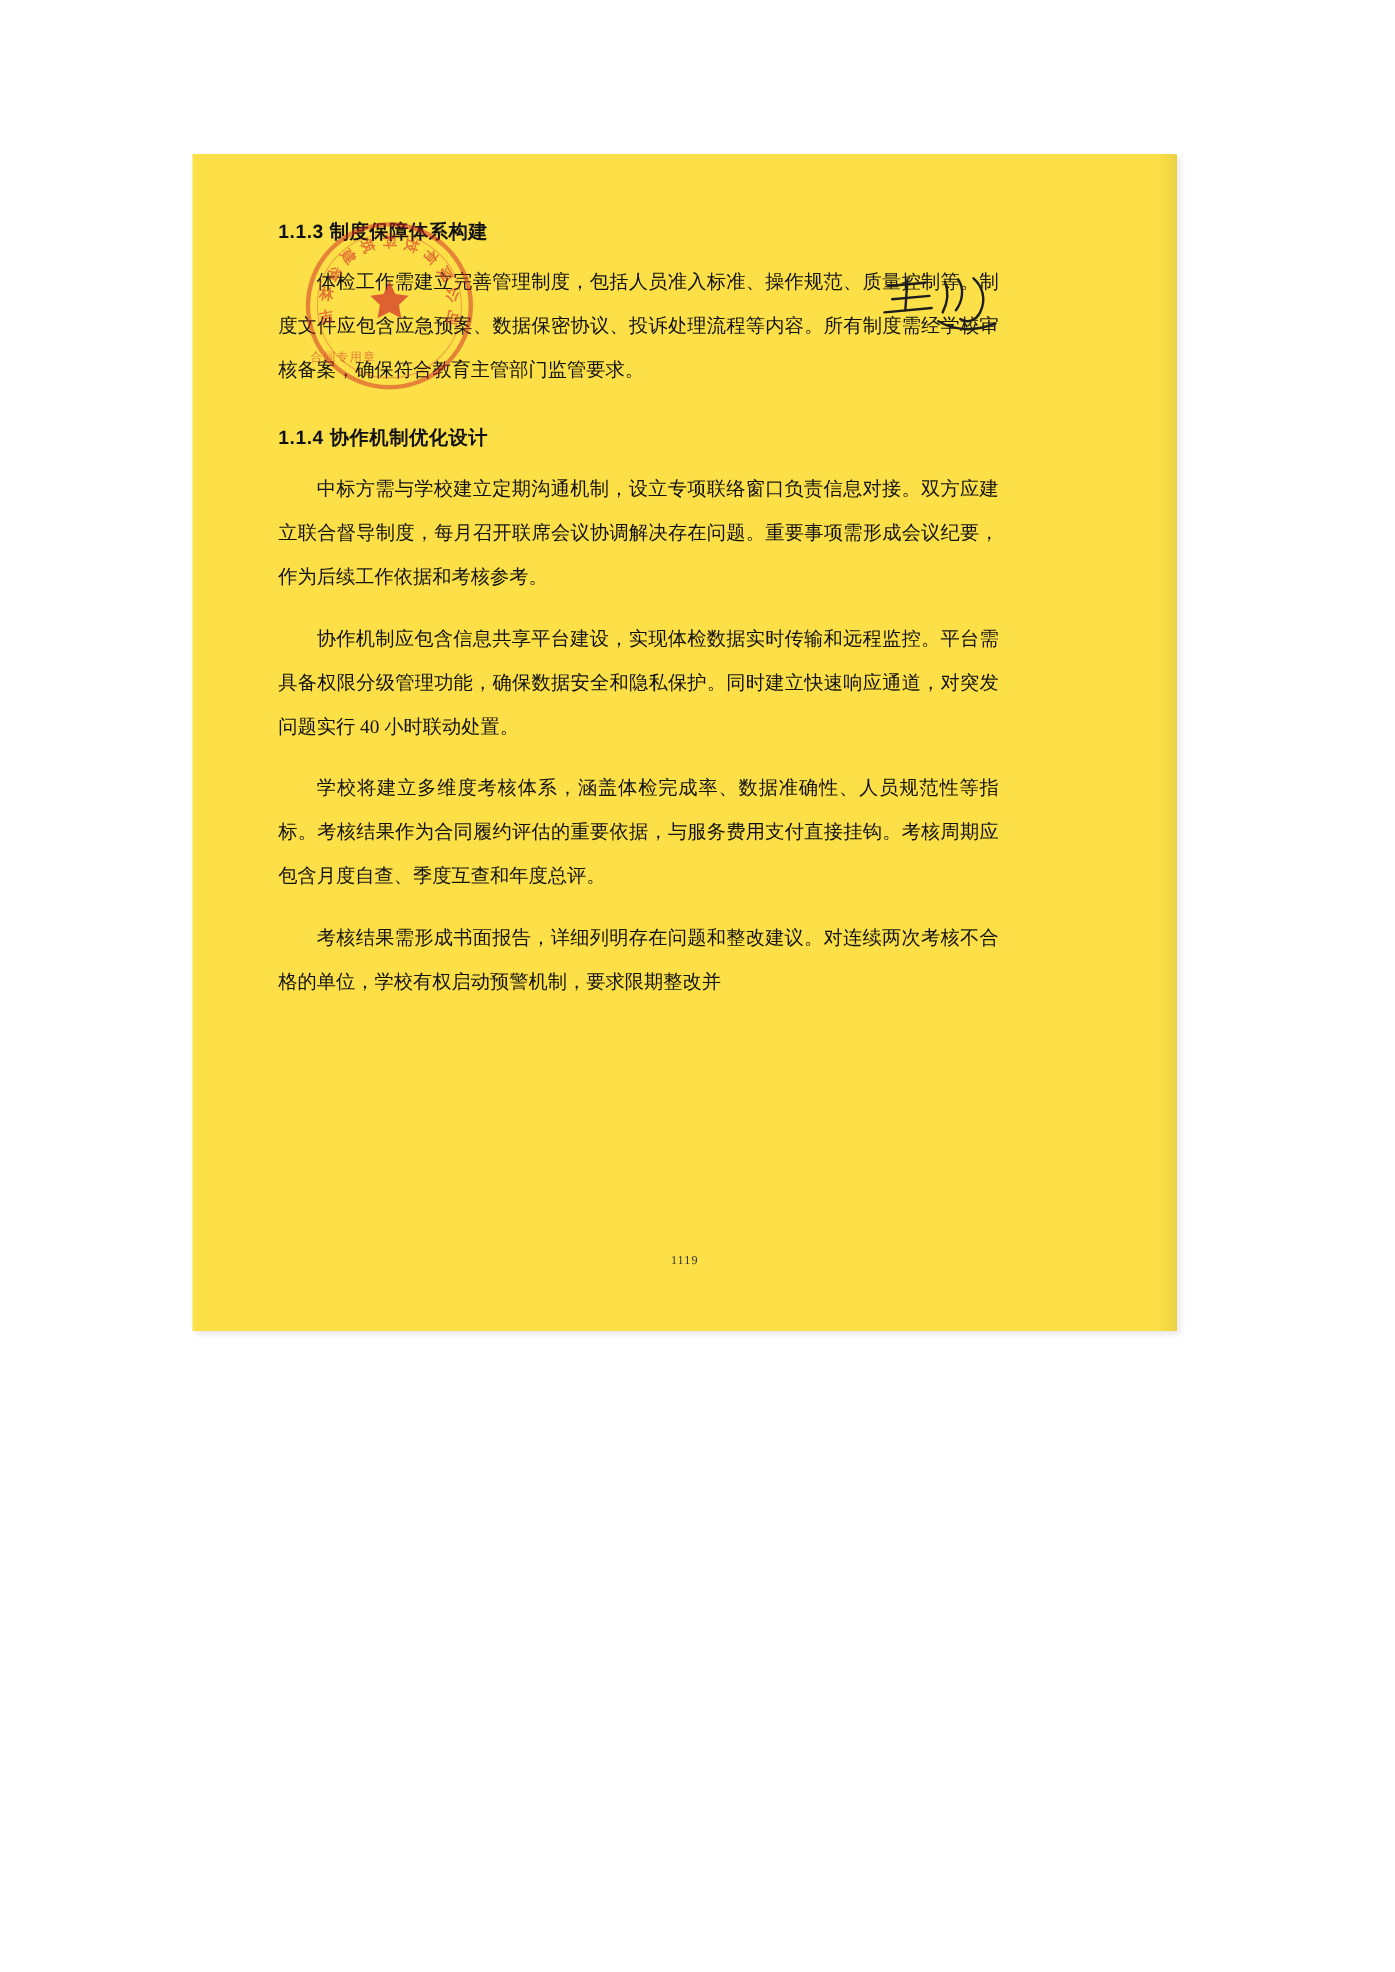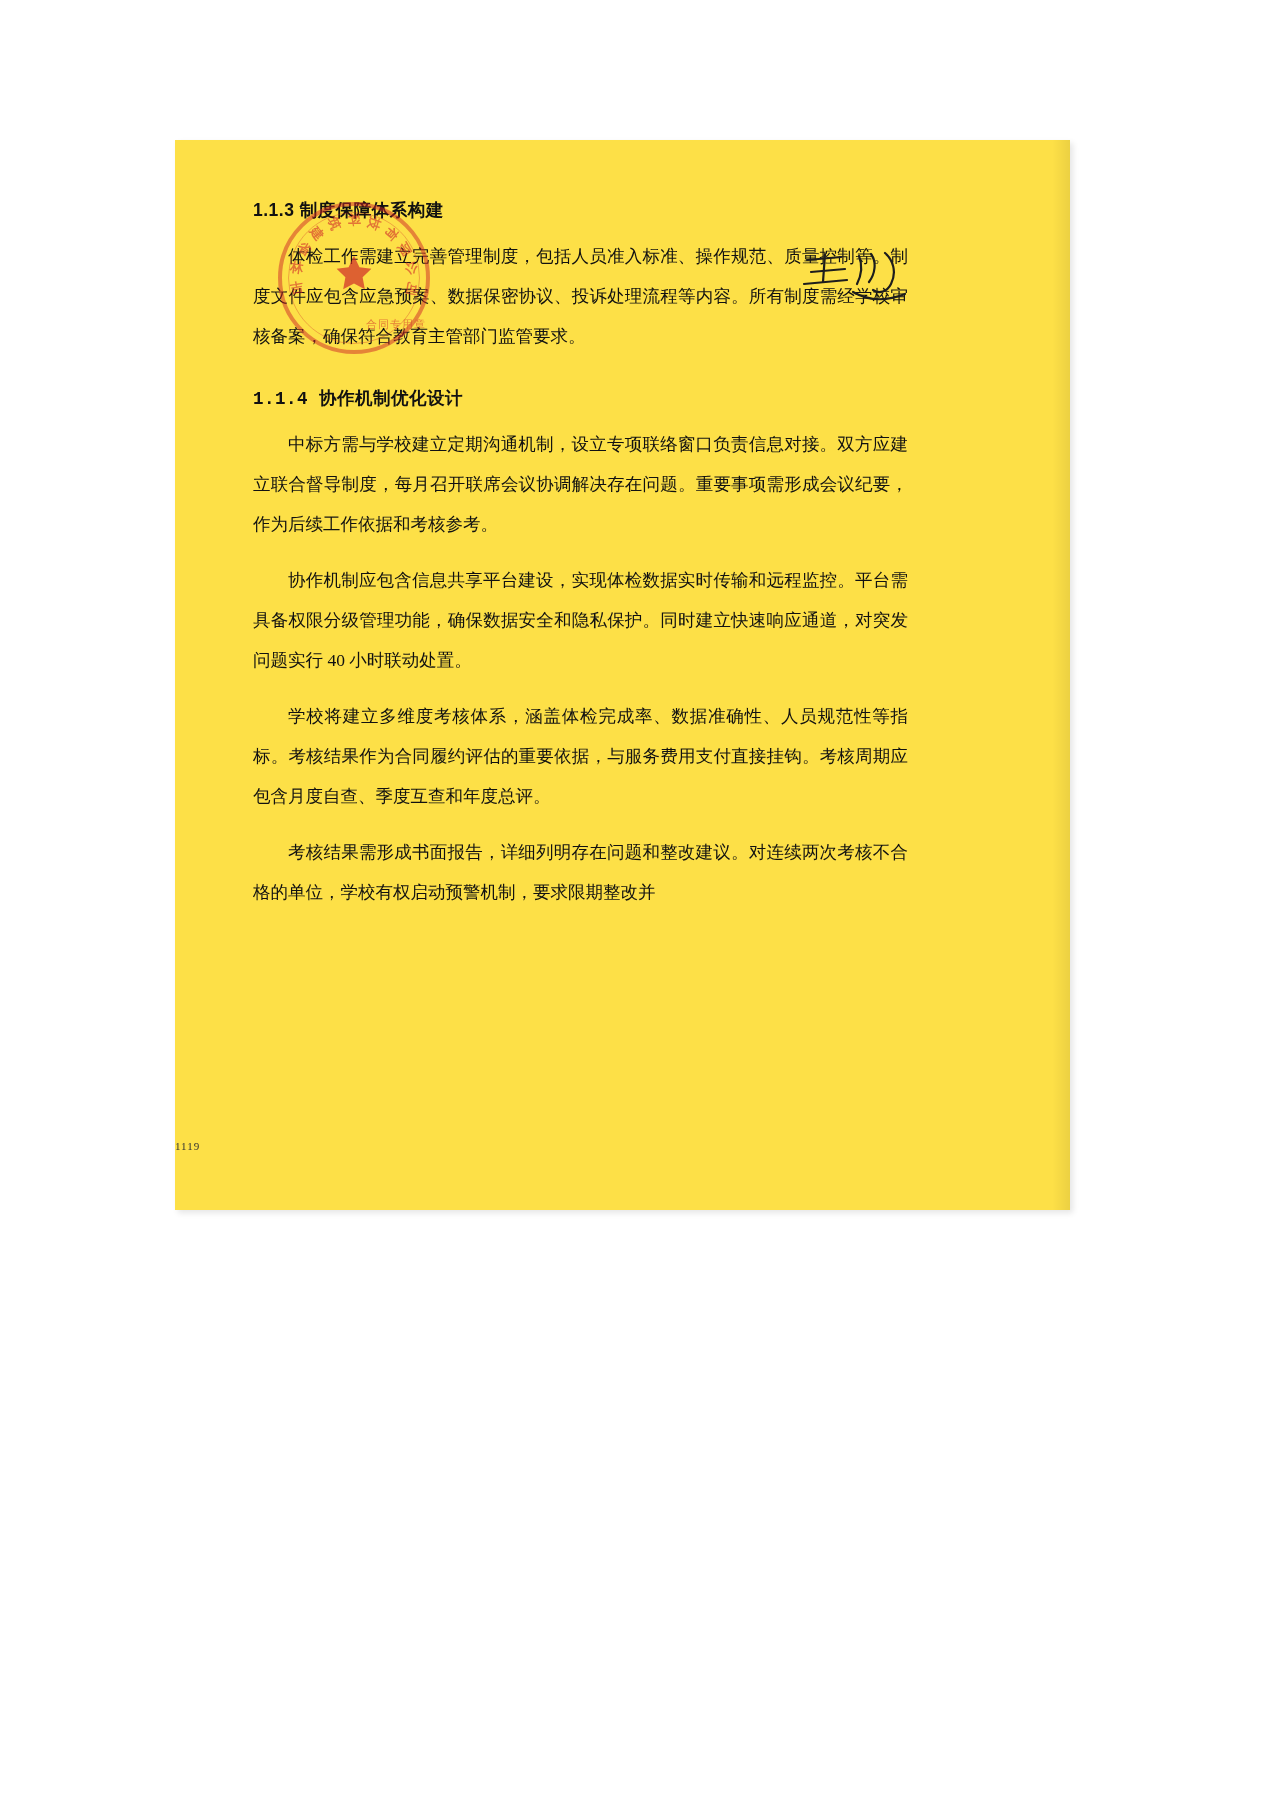--- a/index.html
+++ b/index.html
@@ -45,38 +45,38 @@
   h2.heading {
     font-family: "Liberation Sans", "DejaVu Sans", sans-serif;
     font-size: 17.5px;
     font-weight: bold;
     color: #111;
     margin: 0 0 14px 0;
     letter-spacing: 0.5px;
   }
   h2.heading.spaced-top {
     margin-top: 30px;
-    font-family: Liberation Mono, monospace;
   }
 
   p.para {
     font-size: 17.5px;
     line-height: 40px;
     color: #111;
     margin: 0 0 16px 0;
     text-align: justify;
     text-indent: 2em;
     font-family: "Liberation Serif", "DejaVu Serif", serif;
   }
 
   .page-number {
     position: absolute;
     left: 0;
     right: 0;
     top: 1000px;
+    text-align: center;
     font-size: 11px;
     color: #333;
     font-family: "Liberation Serif", "DejaVu Serif", serif;
     letter-spacing: 1px;
   }
 
   
   .seal {
     position: absolute;
     left: 103px;
@@ -124,21 +124,21 @@
     font-weight: bold;
     color: rgba(206, 38, 40, 0.72);
     transform-origin: 0 0;
     white-space: nowrap;
   }
   .seal-bottom-text {
     position: absolute;
     left: 0;
     right: 0;
     bottom: 18px;
-    text-align: right;
+    text-align: left;
     font-family: "Liberation Sans", "DejaVu Sans", sans-serif;
     font-size: 11px;
     color: rgba(206, 38, 40, 0.66);
     letter-spacing: 1px;
   }
 
   
   .signature {
     position: absolute;
     left: 626px;

